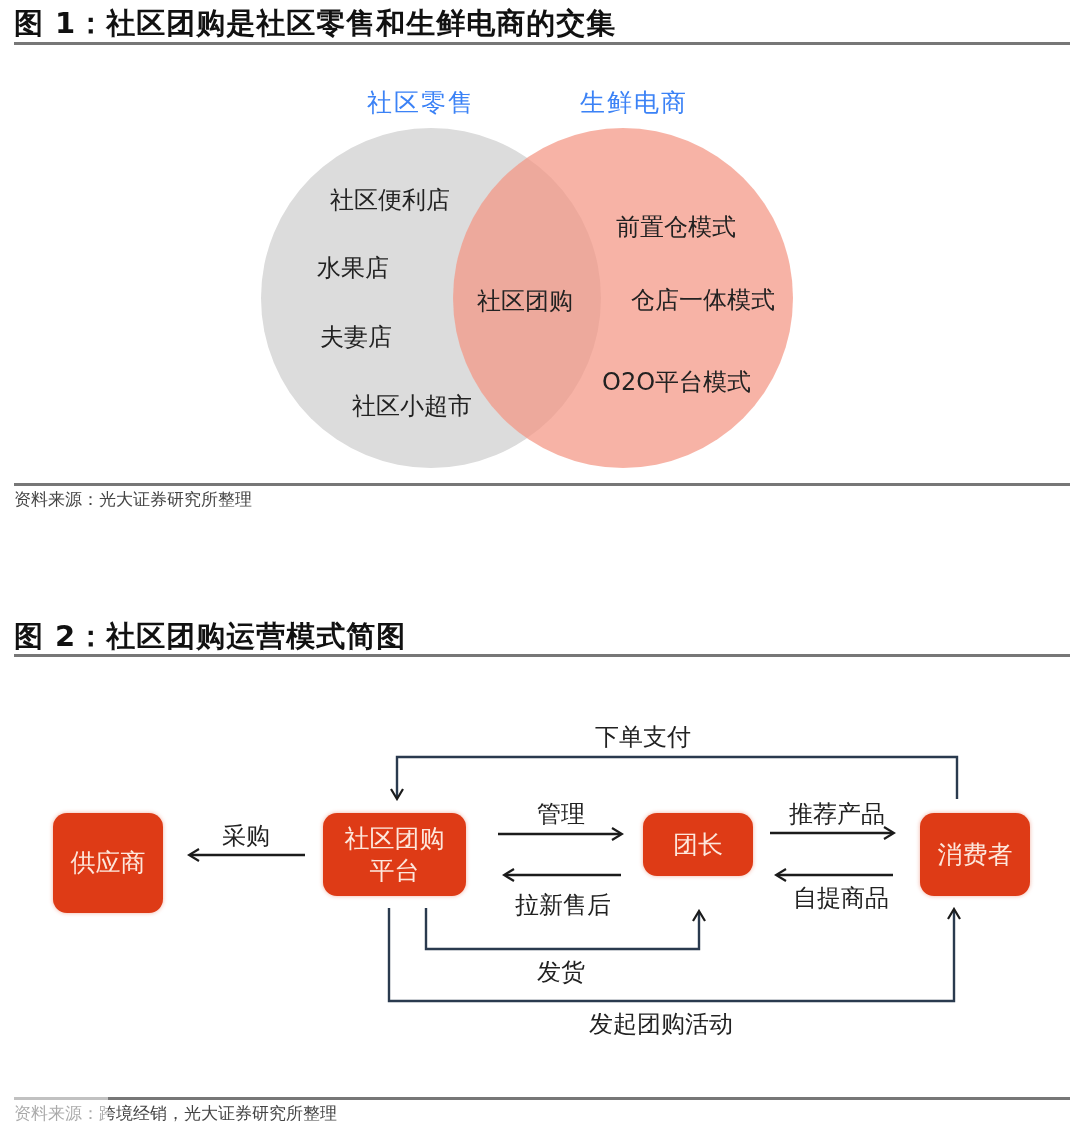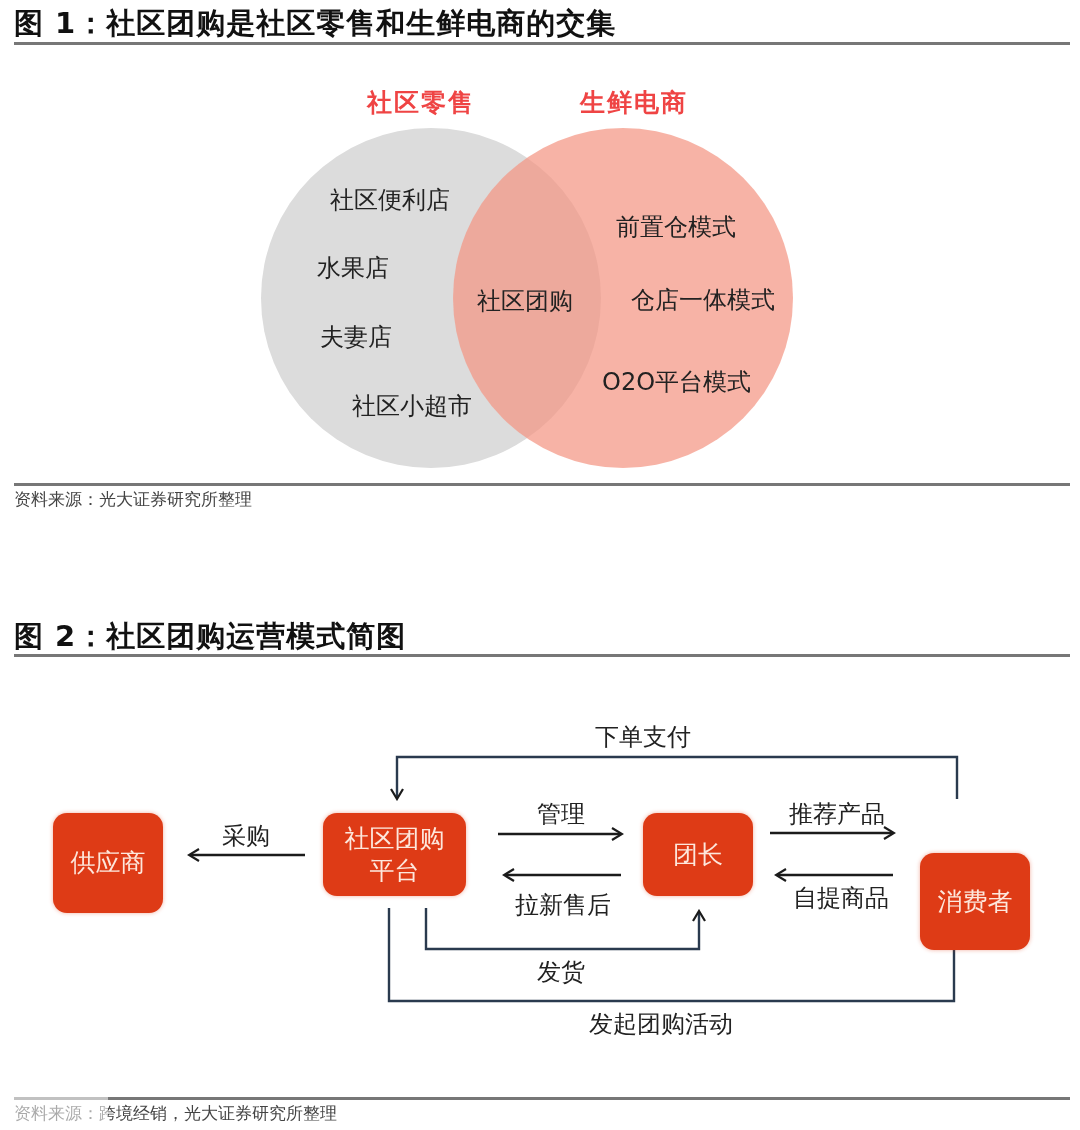--- a/index.html
+++ b/index.html
@@ -1,21 +1,21 @@
 <!DOCTYPE html>
 <html><head>
 <meta charset="utf-8">
 <style>
   html, body { margin: 0; padding: 0; background: #ffffff; }
   body { width: 1080px; height: 1130px; position: relative; overflow: hidden;
          font-family: "DejaVu Sans", "Liberation Sans", sans-serif; color: #222; }
   .fig-title { position: absolute; left: 14px; font-size: 29px; font-weight: bold; color: #111; letter-spacing: 1px; }
   .rule { position: absolute; left: 14px; right: 10px; height: 3px; background: #777; }
   .source { position: absolute; left: 14px; font-size: 17px; color: #444; }
-  .venn-label { position: absolute; font-size: 25px; font-weight: bold; color: #ef4444; letter-spacing: 2px; }
+  .venn-label { position: absolute; font-size: 25px; font-weight: normal; color: #3b82f6; letter-spacing: 2px; }
   .circle { position: absolute; border-radius: 50%; }
   .venn-text { position: absolute; font-size: 24px; color: #222; white-space: nowrap; }
   .node { position: absolute; background: #de3b16; border-radius: 14px; color: #fde7dc;
           display: flex; align-items: center; justify-content: center; text-align: center;
           font-size: 25px; line-height: 32px; box-shadow: 0 0 4px rgba(222,59,22,0.4); }
   .edge-label { position: absolute; font-size: 24px; color: #222; white-space: nowrap; }
   svg.flow { position: absolute; left: 0; top: 0; }
   .watermark { position: absolute; left: 8px; top: 1092px; width: 100px; height: 32px;
                background: rgba(255,255,255,0.55); border-radius: 4px; font-size: 12px; color: #aaa; }
 </style>
@@ -74,24 +74,24 @@
   <polyline points="389,908 389,1001 954,1001 954,910" fill="none" stroke="#2a3a4e" stroke-width="2.4" marker-end="url(#arr)"></polyline>
 </svg>
 
 <div class="node" style="left:53px; top:813px; width:110px; height:100px;">
   <span>供应商</span>
 </div>
 <div class="node" style="left:323px; top:813px; width:143px; height:83px; flex-direction:column;">
   <span>社区团购</span>
   <span>平台</span>
 </div>
-<div class="node" style="left:643px; top:813px; width:110px; height:83px;">
+<div class="node" style="left:643px; top:813px; width:110px; height:63px;">
   <span>团长</span>
 </div>
-<div class="node" style="left:920px; top:813px; width:110px; height:97px;margin-top:40px;">
+<div class="node" style="left:920px; top:813px; width:110px; height:83px;">
   <span>消费者</span>
 </div>
 
 <div class="edge-label" style="left:222px; top:820px;">采购</div>
 <div class="edge-label" style="left:537px; top:798px;">管理</div>
 <div class="edge-label" style="left:515px; top:889px;">拉新售后</div>
 <div class="edge-label" style="left:789px; top:798px;">推荐产品</div>
 <div class="edge-label" style="left:793px; top:882px;">自提商品</div>
 <div class="edge-label" style="left:595px; top:721px;">下单支付</div>
 <div class="edge-label" style="left:537px; top:956px;">发货</div>

